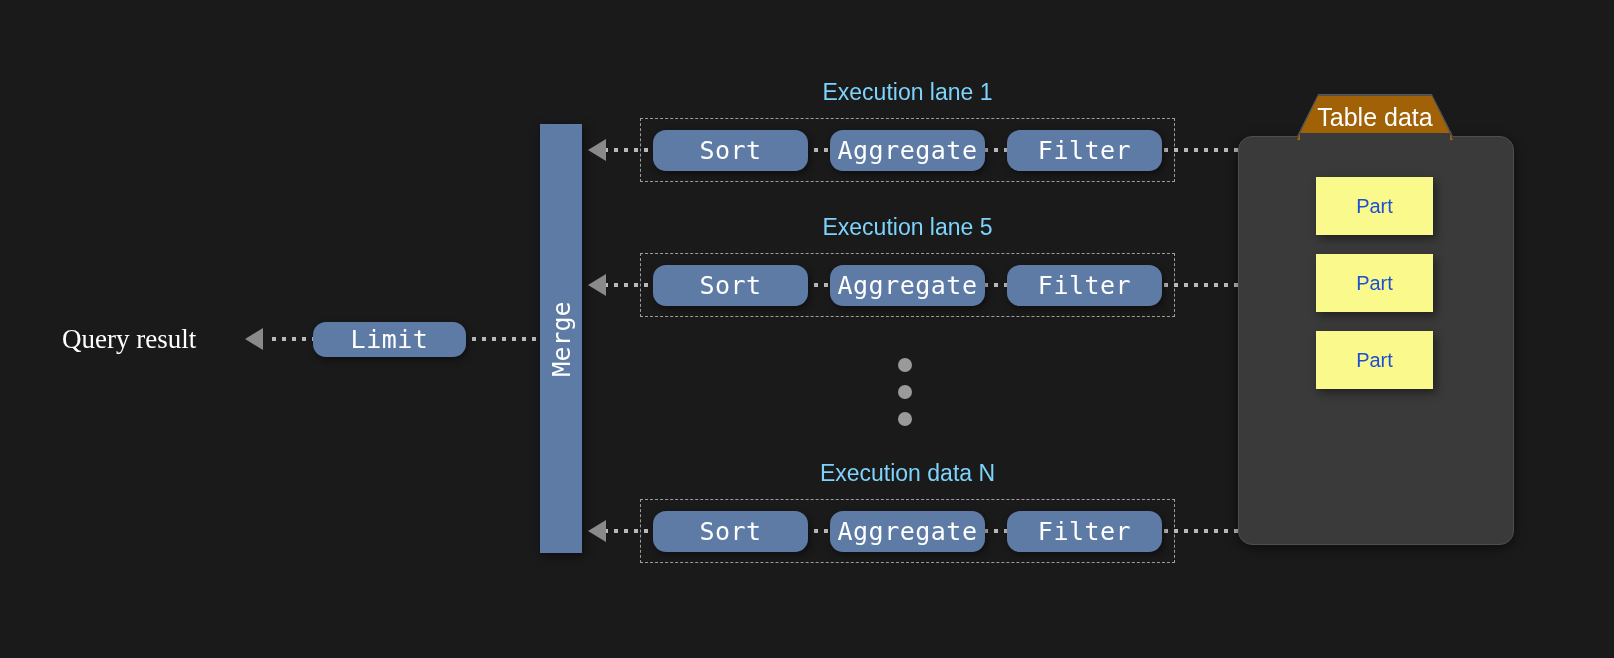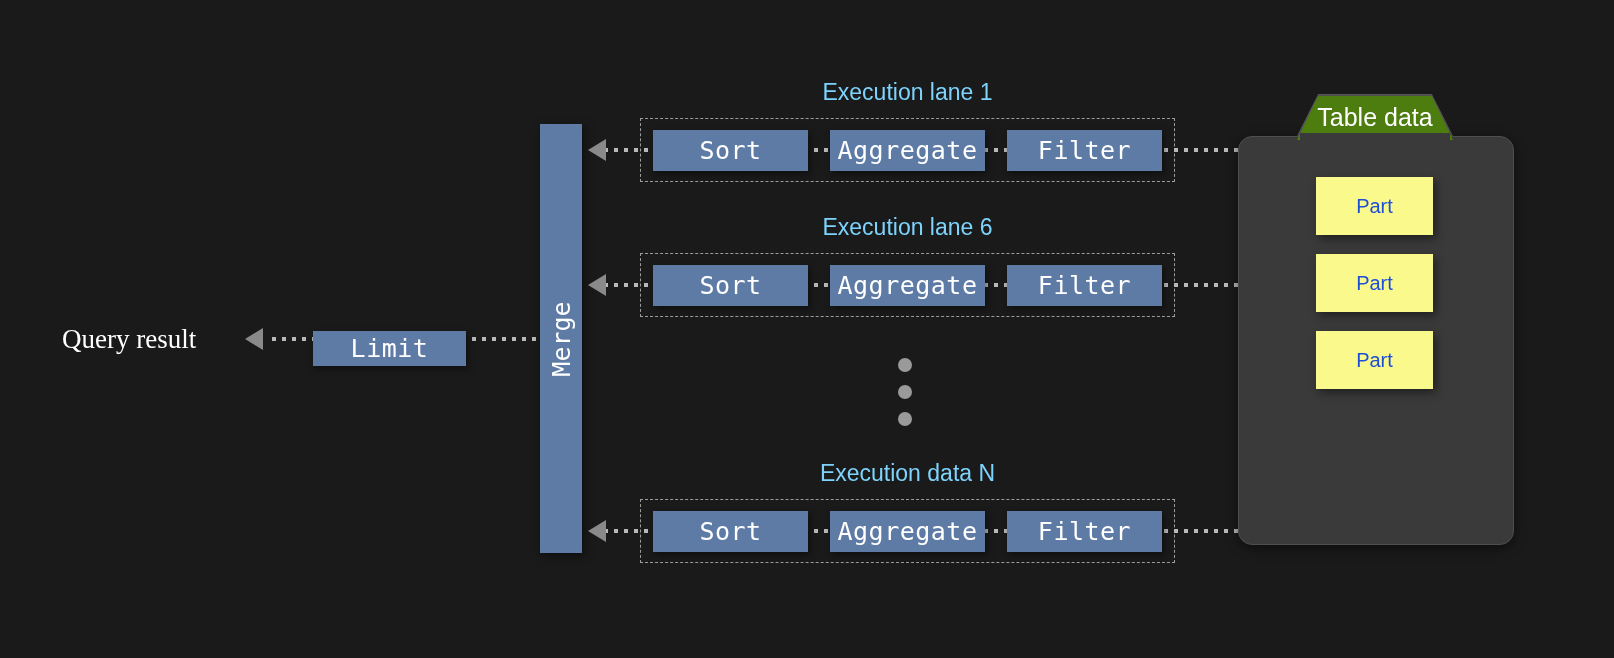--- a/index.html
+++ b/index.html
@@ -45,20 +45,21 @@
     color: #ffffff;
     font-family: "DejaVu Sans Mono", monospace;
     font-size: 25px;
     letter-spacing: 0.5px;
     display: flex;
     align-items: center;
     justify-content: center;
     z-index: 2;
     box-shadow: 2px 3px 7px rgba(0,0,0,0.45);
     white-space: nowrap;
+    border-radius: 13px;
   }
 
   
   .lane-frame {
     position: absolute;
     border: 1px dashed #9c9c9c;
     box-sizing: border-box;
     z-index: 1;
   }
   .lane-label {
@@ -101,21 +102,21 @@
   .table-data {
     position: absolute;
     background: #3a3a3a;
     border: 1px solid #4e4e4e;
     border-radius: 14px;
     box-shadow: 0 3px 12px rgba(0,0,0,0.5);
     z-index: 2;
   }
   .table-tab {
     position: absolute;
-    background: #4d7c0f;
+    background: #a16207;
     border-top: 1px solid #4e4e4e;
     z-index: 3;
     clip-path: polygon(14% 0%, 86% 0%, 100% 100%, 0% 100%);
     display: flex;
     align-items: center;
     justify-content: center;
   }
   .table-tab-border {
     position: absolute;
     z-index: 2;
@@ -161,37 +162,37 @@
 <body>
 
 <div id="stage">
 
   <div class="query-result" style="left:62px; top:324px;">Query result</div>
 
   <div class="dotline" style="left:272px; top:337px; width:270px;"></div>
 
   <div class="arrowhead" style="left:245px; top:328px;"></div>
 
-  <div class="op" style="left:313px; top:322px; width:153px; height:35px;margin-top:9px;">Limit</div>
+  <div class="op" style="left:313px; top:322px; width:153px; height:35px;">Limit</div>
 
   <div class="merge-bar" style="left:540px; top:124px; width:42px; height:429px;">
     <span>Merge</span>
   </div>
 
   <div class="lane-label" style="left:640px; top:79px; width:535px;">Execution lane 1</div>
   <div class="lane-frame" style="left:640px; top:118px; width:535px; height:64px;"></div>
 
   <div class="dotline" style="left:604px; top:148px; width:634px;"></div>
   <div class="arrowhead" style="left:588px; top:139px;"></div>
 
   <div class="op" style="left:653px; top:130px; width:155px; height:41px;">Sort</div>
   <div class="op" style="left:830px; top:130px; width:155px; height:41px;">Aggregate</div>
   <div class="op" style="left:1007px; top:130px; width:155px; height:41px;">Filter</div>
 
-  <div class="lane-label" style="left:640px; top:214px; width:535px;">Execution lane 6</div>
+  <div class="lane-label" style="left:640px; top:214px; width:535px;">Execution lane 5</div>
   <div class="lane-frame" style="left:640px; top:253px; width:535px; height:64px;"></div>
 
   <div class="dotline" style="left:604px; top:283px; width:634px;"></div>
   <div class="arrowhead" style="left:588px; top:274px;"></div>
 
   <div class="op" style="left:653px; top:265px; width:155px; height:41px;">Sort</div>
   <div class="op" style="left:830px; top:265px; width:155px; height:41px;">Aggregate</div>
   <div class="op" style="left:1007px; top:265px; width:155px; height:41px;">Filter</div>
 
   <div>

